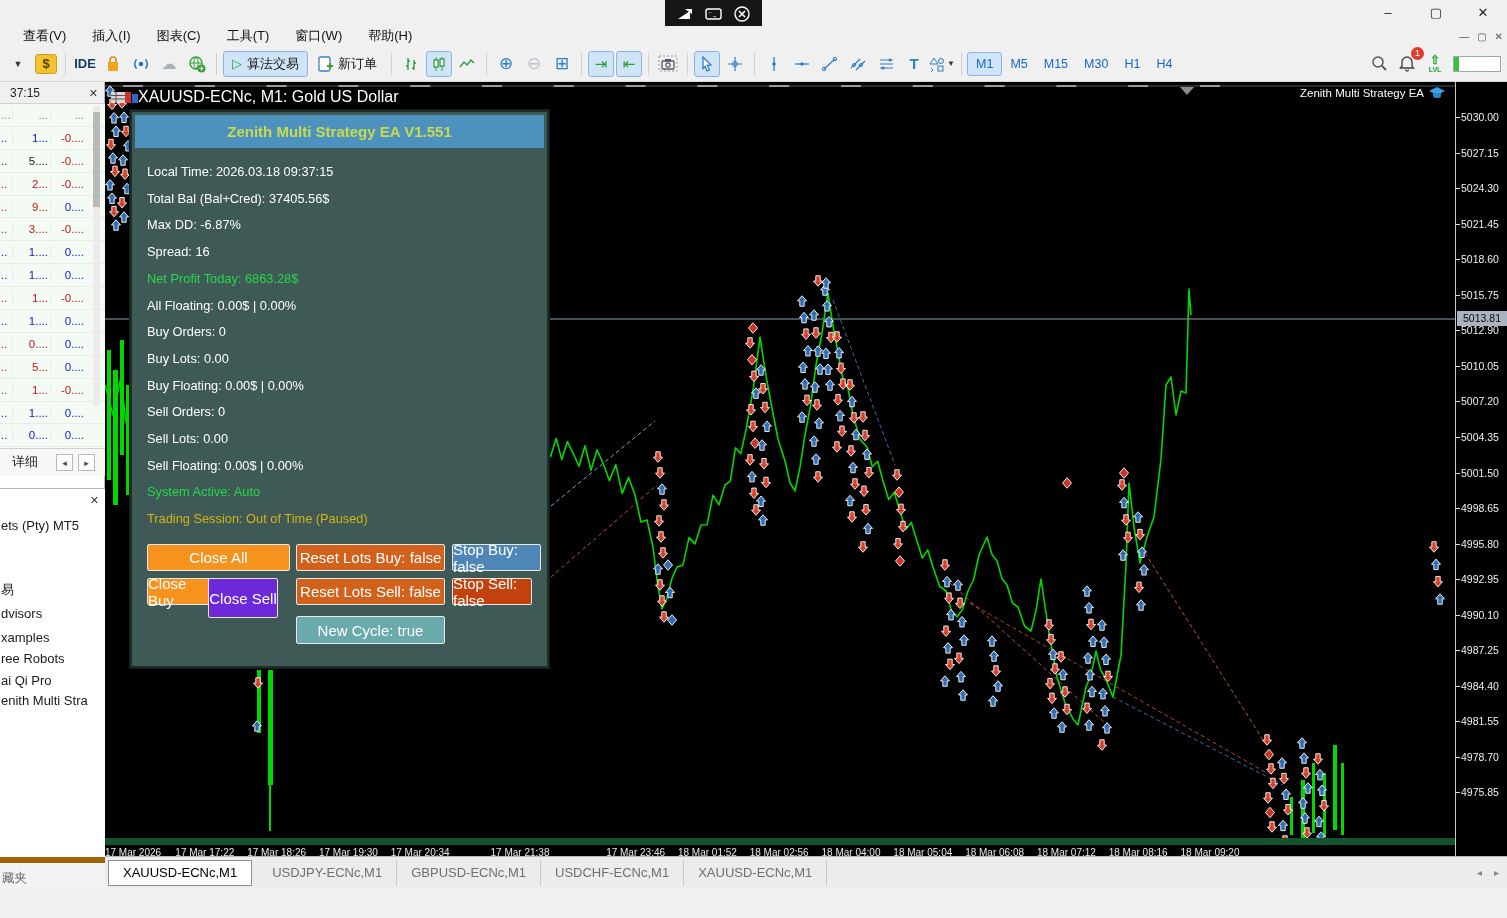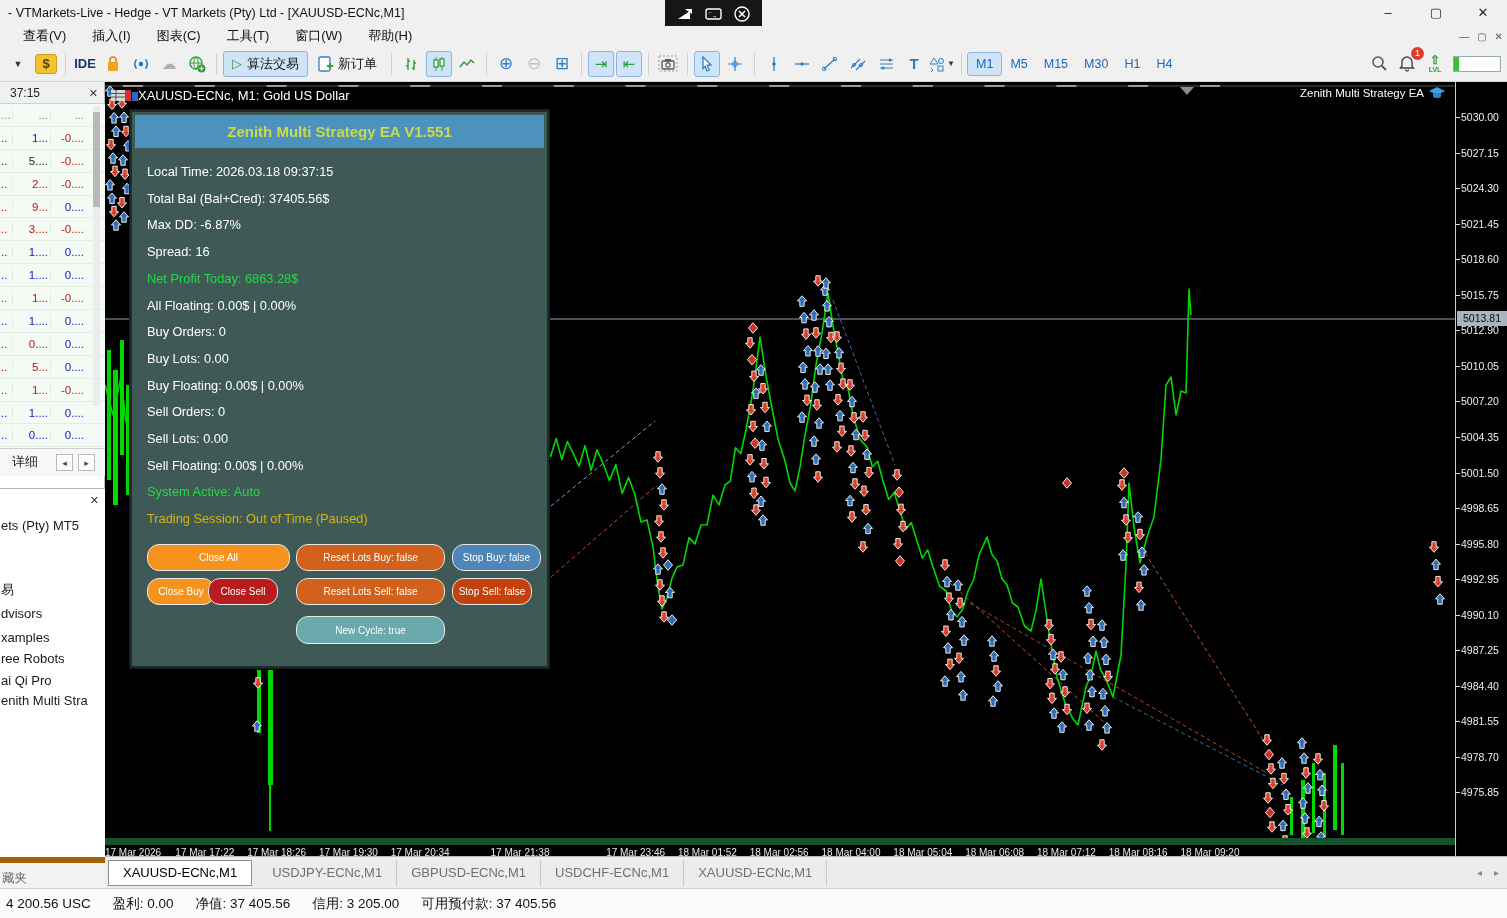--- a/index.html
+++ b/index.html
@@ -47,30 +47,30 @@
   #mw-tabs { position:absolute; left:0; top:366px; width:105px; height:28px; background:#f7f7f7; border-top:1px solid #cfcfcf; font-size:13px; }
   #mw-tabs .tab { position:absolute; left:12px; top:4px; color:#222; }
   .mw-arrow { position:absolute; top:5px; width:17px; height:17px; border:1px solid #b9b9b9; background:#fdfdfd; font-size:9px; text-align:center; line-height:16px; color:#444; }
   #navigator { position:absolute; left:0; top:406px; width:105px; height:400px; background:#fff; border-top:1px solid #b8b8b8; }
   .nav-item { position:absolute; left:1px; font-size:13px; color:#1a1a1a; white-space:nowrap; }
   #nav-bottom { position:absolute; left:0; top:368px; width:105px; height:32px; background:#f3f3f3; border-top:6px solid #a16207; font-size:12.5px; color:#666; line-height:30px; padding-left:2px; }
 
   
   #chart { position:absolute; left:105px; top:82px; width:1350px; height:774px; background:#000; }
   #chartsvg { position:absolute; left:0; top:3px; }
-  #chart-symbol { position:absolute; left:6px; top:6px; display:flex; align-items:center; z-index:6; color:#fff; font-size:13px; }
+  #chart-symbol { position:absolute; left:6px; top:6px; display:flex; align-items:center; z-index:6; color:#fff; font-size:16px; }
   #ea-corner { position:absolute; right:10px; top:5px; display:flex; align-items:center; gap:5px; z-index:6; color:#fff; font-size:11.5px; }
   #time-axis { position:absolute; left:0; top:756px; width:1350px; height:18px; border-top:7px solid #14532d; }
   .t-tick { position:absolute; top:2px; transform:translateX(-50%); color:#e8e8e8; font-size:10px; white-space:nowrap; }
 
   
   #eapanel { position:absolute; left:25px; top:28px; width:419px; height:558px; z-index:5; background:#3E5956; border:2px solid #1d2d2b; box-shadow:0 0 0 1px #101a19; }
   #eapanel-head { position:absolute; left:3px; top:3px; right:3px; height:33px; background:#4D92BE; display:flex; align-items:center; justify-content:center; color:#c9da4f; font-size:15px; font-weight:bold; }
   .ea-line { position:absolute; left:15px; font-size:12.8px; white-space:nowrap; }
-  .ea-btn { position:absolute; display:flex; align-items:center; justify-content:center; color:#fff; font-size:10px; border:1px solid #e8e8e8; border-radius:12px; cursor:default; }
+  .ea-btn { position:absolute; display:flex; align-items:center; justify-content:center; color:#fff; font-size:15px; border:1px solid #e8e8e8; border-radius:2px; cursor:default; }
 
   
   #paxis { position:absolute; left:1455px; top:82px; width:52px; height:774px; background:#000; border-left:1px solid #c8c8c8; }
   .p-tick { position:absolute; left:5px; transform:translateY(-50%); color:#f0f0f0; font-size:10.5px; }
   .p-dash { position:absolute; left:0; width:4px; height:1px; background:#ddd; }
   #p-current { position:absolute; left:1px; top:229px; width:50px; height:15px; background:#a9b3c2; color:#0a0a0a; font-size:10.5px; text-align:center; line-height:15px; }
 
   
   #tabbar { position:absolute; left:105px; top:856px; width:1402px; height:32px; background:#ececec; border-top:1px solid #bbb; display:flex; align-items:center; }
   .chart-tab { font-size:13px; color:#707070; padding:4px 14px; display:flex; align-items:center; height:26px; border-right:1px solid #c9c9c9; }
@@ -82,21 +82,20 @@
   .status-seg { margin-right:22px; white-space:nowrap; }
 
   svg text { font-family:"Liberation Sans", sans-serif; }
 </style>
 </head>
 <body>
 
 <div id="app">
 
   <div id="titlebar">
-    <span class="title">- VTMarkets-Live - Hedge - VT Markets (Pty) Ltd - [XAUUSD-ECNc,M1]</span>
     <div id="overlaybox">
       <svg width="16" height="14">
           <path d="M1,12 L13,4 L13,12 Z" fill="#fff"></path>
           <path d="M8,2 L15,2 L15,7 Z" fill="#fff"></path>
         </svg>
       <svg width="18" height="14">
           <rect x="1" y="2" width="15" height="10" rx="2" fill="none" stroke="#fff" stroke-width="1.4"></rect>
           <text x="4" y="7" font-size="5" fill="#fff">⌐</text>
           <text x="8" y="11" font-size="5" fill="#fff">¬</text>
         </svg>
@@ -700,21 +699,21 @@
           <div class="ea-line" style="top: 319px; color: rgb(255, 255, 255);">Sell Lots: 0.00</div>
           <div class="ea-line" style="top: 345.7px; color: rgb(255, 255, 255);">Sell Floating: 0.00$ | 0.00%</div>
           <div class="ea-line" style="top: 372.4px; color: rgb(39, 217, 72);">System Active: Auto</div>
           <div class="ea-line" style="top: 399.1px; color: rgb(212, 181, 18);">Trading Session: Out of Time (Paused)</div>
         </div>
       <div id="ea-buttons">
           <div class="ea-btn" style="left: 15px; top: 432px; width: 143px; height: 27px; background: rgb(246, 146, 30);">Close All</div>
           <div class="ea-btn" style="left: 164px; top: 432px; width: 149px; height: 27px; background: rgb(210, 97, 28);">Reset Lots Buy: false</div>
           <div class="ea-btn" style="left: 320px; top: 432px; width: 89px; height: 27px; background: rgb(78, 134, 184);">Stop Buy: false</div>
           <div class="ea-btn" style="left: 15px; top: 466px; width: 68px; height: 27px; background: rgb(246, 146, 30);">Close Buy</div>
-          <div class="ea-btn" style="left: 76px; top: 466px; width: 70px; height: 27px; background: #b91c1c;">Close Sell</div>
+          <div class="ea-btn" style="left: 76px; top: 466px; width: 70px; height: 40px; background: #6d28d9;">Close Sell</div>
           <div class="ea-btn" style="left: 164px; top: 466px; width: 149px; height: 27px; background: rgb(210, 97, 28);">Reset Lots Sell: false</div>
           <div class="ea-btn" style="left: 320px; top: 466px; width: 80px; height: 27px; background: #c2410c;">Stop Sell: false</div>
           <div class="ea-btn" style="left: 164px; top: 504px; width: 149px; height: 28px; background: rgb(106, 169, 172);">New Cycle: true</div>
         </div>
     </div>
   </div>
 
   <div id="paxis">
     <div id="p-current">5013.81</div>
   <div class="p-tick" style="top: 35px;">5030.00</div>
@@ -766,21 +765,14 @@
         <div class="chart-tab">GBPUSD-ECNc,M1</div>
         <div class="chart-tab">USDCHF-ECNc,M1</div>
         <div class="chart-tab">XAUUSD-ECNc,M1</div>
       </div>
     <div id="tab-arrows">
       <span>◂</span>
       <span>▸</span>
     </div>
   </div>
 
-  <div id="statusbar">
-      <span class="status-seg">4 200.56 USC</span>
-      <span class="status-seg">盈利: 0.00</span>
-      <span class="status-seg">净值: 37 405.56</span>
-      <span class="status-seg">信用: 3 205.00</span>
-      <span class="status-seg">可用预付款: 37 405.56</span>
-    </div>
 
 </div>
 
 </body></html>

